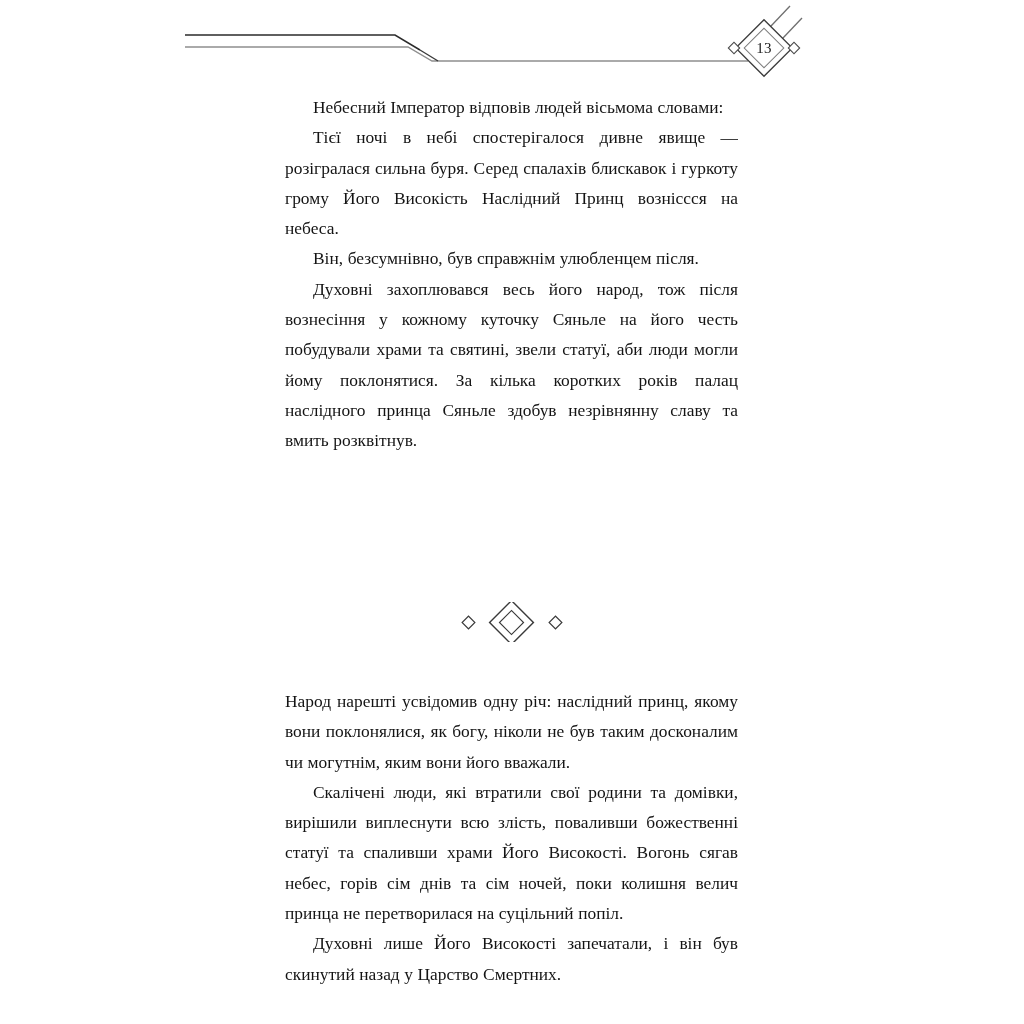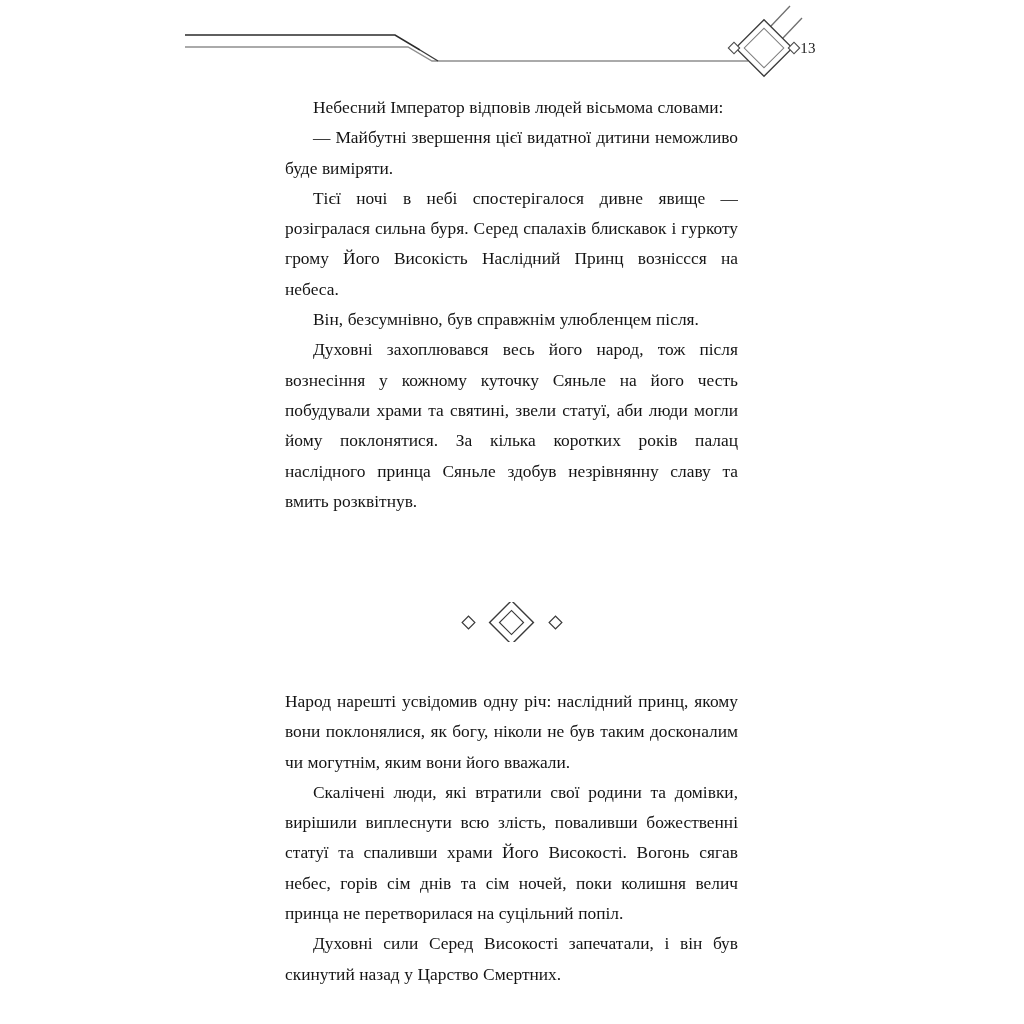--- a/index.html
+++ b/index.html
@@ -28,21 +28,21 @@
     position: absolute;
     left: 0;
     top: 0;
     width: 1024px;
     height: 90px;
     pointer-events: none;
   }
 
   .page-number {
     position: absolute;
-    left: 788px;
+    left: 744px;
     top: 28px;
     width: 40px;
     height: 40px;
     display: flex;
     align-items: center;
     justify-content: center;
     font-family: "Liberation Serif", "DejaVu Serif", serif;
     font-size: 15px;
     color: #1a1a1a;
     letter-spacing: 0.3px;
@@ -111,21 +111,20 @@
     <rect x="750" y="34" width="28" height="28" transform="rotate(45 764 48)" fill="none" stroke="#7d7d7d" stroke-width="1"></rect>
 
     <rect x="730" y="44" width="8" height="8" transform="rotate(45 734 48)" fill="#ffffff" stroke="#4a4a4a" stroke-width="1.1"></rect>
     <rect x="790" y="44" width="8" height="8" transform="rotate(45 794 48)" fill="#ffffff" stroke="#4a4a4a" stroke-width="1.1"></rect>
   </svg>
 
   <div class="page-number">13</div>
 
   <div class="text-column">
     <p class="para">Небесний Імператор відповів людей вісьмома словами:</p>
-    <p class="para">— Майбутні звершення цієї видатної дитини не­можливо буде виміряти.</p>
     <p class="para">Тієї ночі в небі спостерігалося дивне явище — розігралася сильна буря. Серед спалахів блискавок і гуркоту грому Його Високість Наслідний Принц возніссся на небеса.</p>
     <p class="para">Він, безсумнівно, був справжнім улюбленцем після.</p>
     <p class="para">Духовні захоплювався весь його народ, тож після вознесіння у кожному куточку Сяньле на його честь побудували храми та святині, звели статуї, аби люди могли йому поклонятися. За кілька коротких років палац наслідного принца Сяньле здобув незрівнянну славу та вмить розквітнув.</p>
   </div>
 
   <div class="divider">
     <svg width="110" height="40" viewBox="0 0 110 40">
 
       <rect x="7" y="16" width="9" height="9" transform="rotate(45 11.5 20.5)" fill="none" stroke="#3a3a3a" stroke-width="1.2"></rect>
 
@@ -133,16 +132,16 @@
 
       <rect x="46" y="12" width="17" height="17" transform="rotate(45 54.5 20.5)" fill="none" stroke="#3a3a3a" stroke-width="1.2"></rect>
 
       <rect x="94" y="16" width="9" height="9" transform="rotate(45 98.5 20.5)" fill="none" stroke="#3a3a3a" stroke-width="1.2"></rect>
     </svg>
   </div>
 
   <div class="text-column-lower">
     <p class="para no-indent">Народ нарешті усвідомив одну річ: наслідний принц, якому вони поклонялися, як богу, ніколи не був таким досконалим чи могутнім, яким вони його вважали.</p>
     <p class="para">Скалічені люди, які втратили свої родини та домів­ки, вирішили виплеснути всю злість, поваливши бо­жественні статуї та спаливши храми Його Високості. Вогонь сягав небес, горів сім днів та сім ночей, поки колишня велич принца не перетворилася на суцільний попіл.</p>
-    <p class="para">Духовні сили Серед Високості запечатали, і він був скинутий назад у Царство Смертних.</p>
+    <p class="para">Духовні лише Його Високості запечатали, і він був скинутий назад у Царство Смертних.</p>
   </div>
 
 </div>
 
 </body></html>

